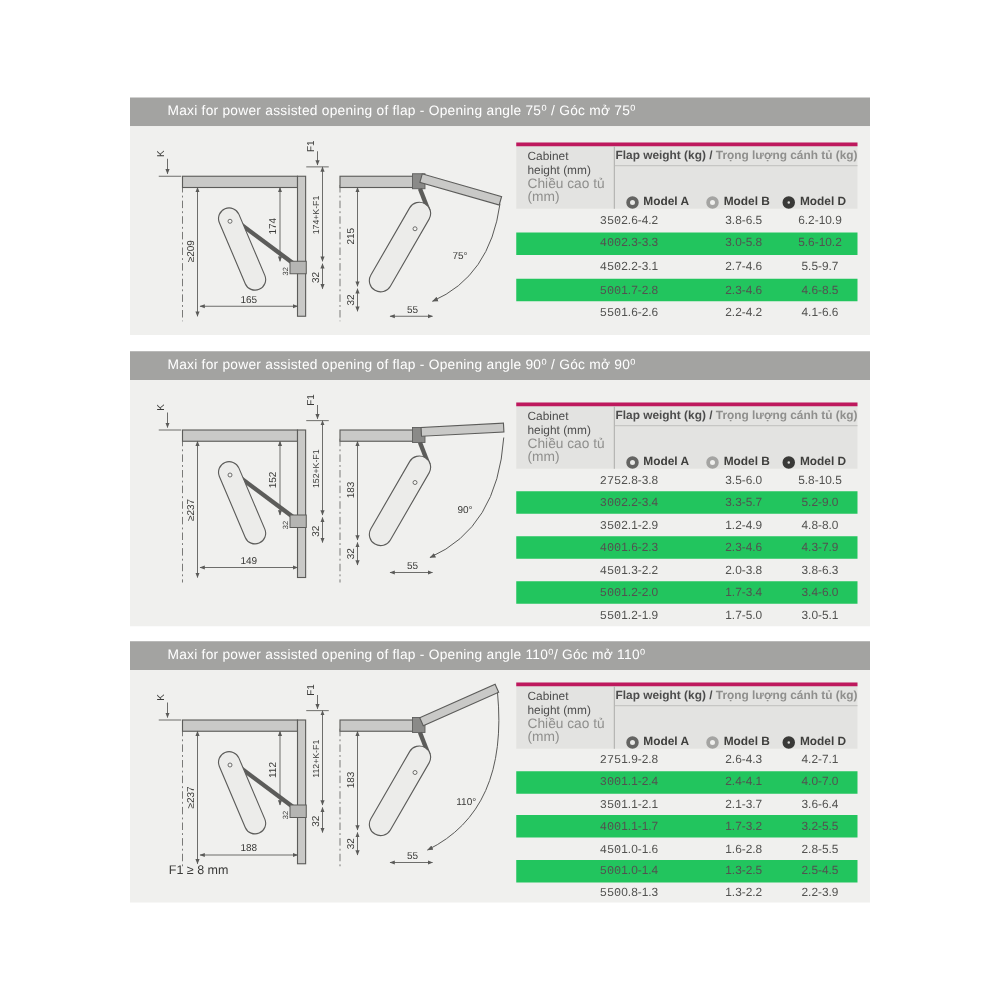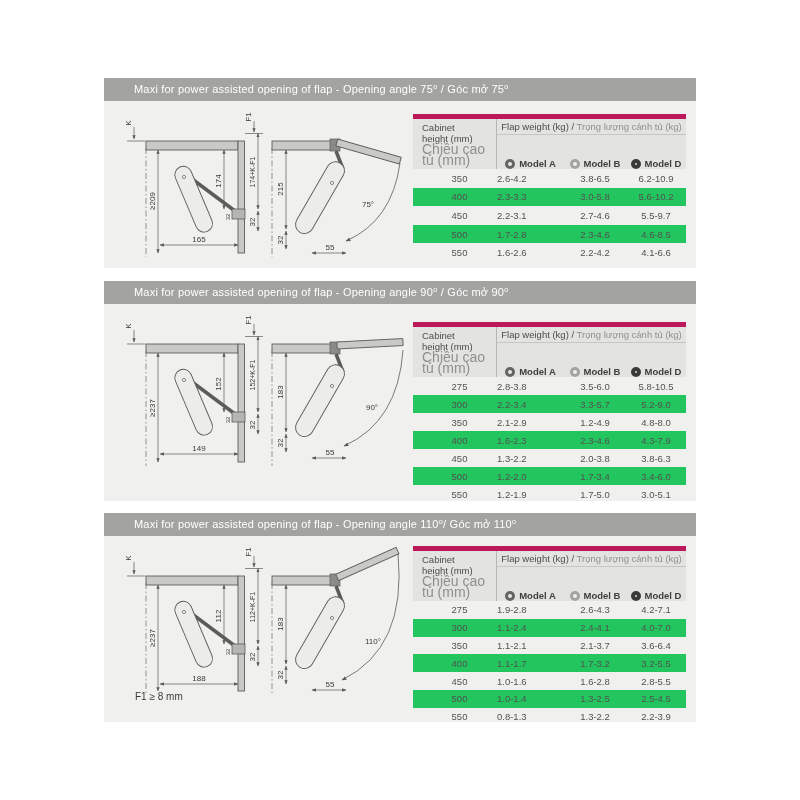--- a/index.html
+++ b/index.html
@@ -15,40 +15,40 @@
   #s1 .panel-body{height:167px;} #s2 .panel-body{height:197px;} #s3 .panel-body{height:186px;}
 
   .diagram{position:absolute;left:0;top:0;}
 
   
   .spec-table{position:absolute;width:273px;font-size:9.5px;color:#4c4c4c;}
   #s1 .spec-table{left:309px;top:13px;}
   #s2 .spec-table{left:309px;top:18px;}
   #s3 .spec-table{left:309px;top:10px;}
 
-  .thead{display:flex;background:#e3e3e1;border-top:5px solid #be185d;}
+  .thead{display:flex;background:#e3e3e1;border-top:3px solid #be185d;}
   .th-cab{width:83px;box-sizing:border-box;padding:3px 0 3px 9px;line-height:11px;}
-  .th-cab .vn{color:#8f8f8d;font-size:14px;}
+  .th-cab .vn{color:#8f8f8d;font-size:11px;}
   .th-right{flex:1;border-left:1px solid #b6b6b4;display:flex;flex-direction:column;}
-  .th-flap{height:15px;line-height:15px;text-align:center;border-bottom:1px solid #c6c6c4;white-space:nowrap;}
+  .th-flap{height:15px;line-height:15px;text-align:center;border-bottom:1px solid #c6c6c4;white-space:nowrap;font-weight:bold;}
   .th-flap .vn{color:#8f8f8d;}
   .th-models{display:flex;align-items:flex-end;flex:1;}
   .th-model{display:flex;align-items:center;justify-content:center;gap:4px;font-weight:bold;color:#3f3f3d;}
   .mw-a{width:67px;} .mw-b{width:62px;} .mw-d{width:60px;}
 
   .ic{width:10px;height:10px;border-radius:50%;display:inline-block;box-sizing:border-box;flex:0 0 auto;}
   .ic-a{border:3px solid #646462;background:#e9e9e7;}
   .ic-b{border:3px solid #a4a4a2;background:#efefed;}
   .ic-d{border:4px solid #393937;background:#dcdcda;}
 
   .trow{display:flex;align-items:center;}
   #s1 .trow{height:18.6px;} #s2 .trow{height:18px;} #s3 .trow{height:17.8px;}
   .trow.alt{background:#22c55e;}
   .tcell{white-space:nowrap;color:#525250;}
-  .tcell.c0{width:84px;box-sizing:border-box;padding-left:9px;text-align:center;}
+  .tcell.c0{width:84px;box-sizing:border-box;padding-left:9px;text-align:right;font-family:Liberation Mono, monospace;}
   .tcell.c1{width:67px;}
   .tcell.c2{width:62px;text-align:center;}
   .tcell.c3{width:60px;text-align:center;}
 
   
   .dim{font-size:8px;fill:#3a3a38;paint-order:stroke;stroke:#f0f0ee;stroke-width:2px;}
   .dim-sm{font-size:7px;fill:#3a3a38;paint-order:stroke;stroke:#f0f0ee;stroke-width:2px;}
   .dim-xs{font-size:6px;fill:#3a3a38;}
   .dl{stroke:#5a5a58;stroke-width:.7;fill:none;}
   .edge{stroke:#5c5c5a;stroke-width:.9;fill:#c9c9c7;}

